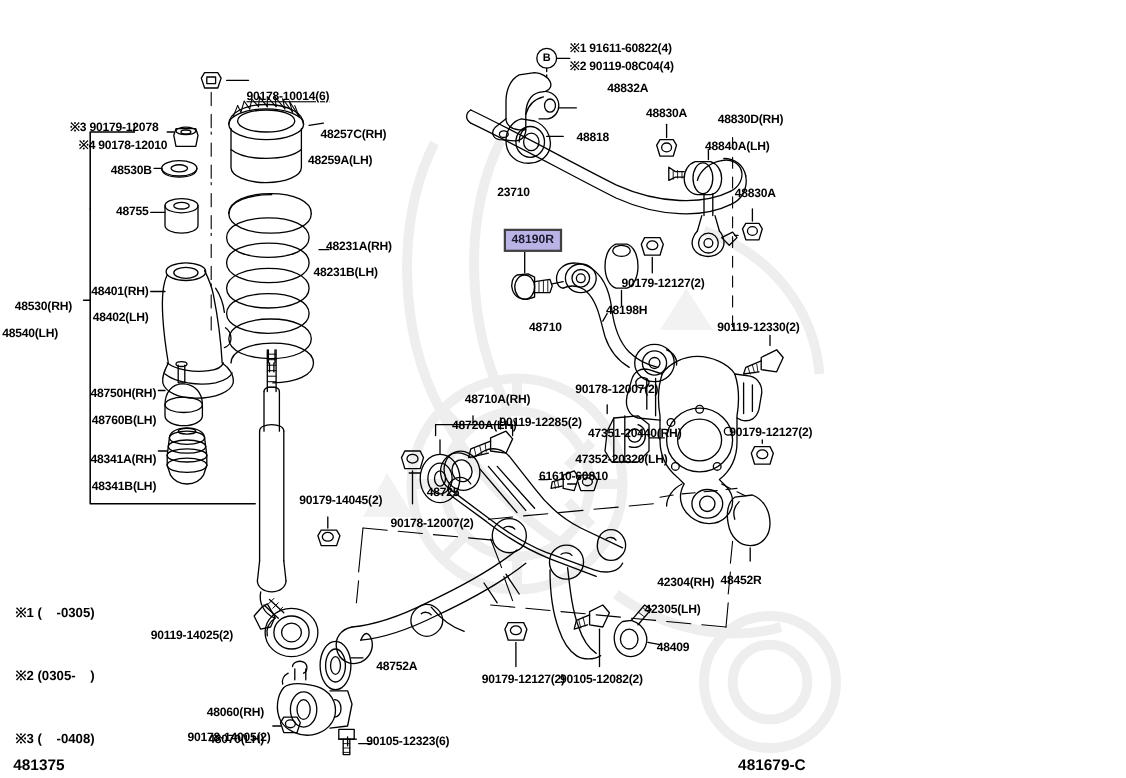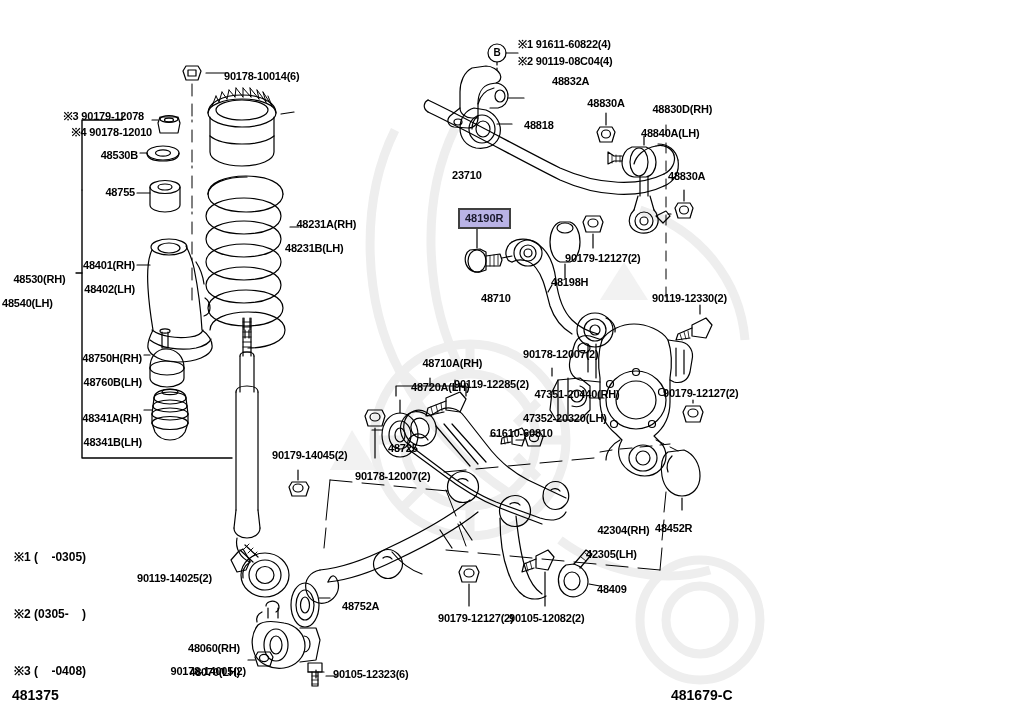--- a/index.html
+++ b/index.html
@@ -556,21 +556,21 @@
         <path d="M574 564 L586 550 L592 554 L580 568"></path>
         <g stroke-width="0.8">
             <path d="M581 557 L586 561 M585 553 L590 557"></path>
           </g>
         <path d="M589 584 L600 586"></path>
       </g>
 
     </g>
   </svg>
 
-  <div class="lbl" style="left:224px; top:70px;">90178-10014(6)</div>
+  <div class="lbl" style="left:224px; top:82px;text-decoration:underline;">90178-10014(6)</div>
   <div class="lbl r" style="left:0px; width:144px; top:110px;">※3 90179-12078</div>
   <div class="lbl r" style="left:0px; width:152px; top:126px;">※4 90178-12010</div>
   <div class="lbl r" style="left:40px; width:98px; top:149px;">48530B</div>
   <div class="lbl r" style="left:40px; width:95px; top:186px;">48755</div>
 
   <div class="lbl" style="left:2px; top:261px;">
     <span>48530(RH)</span>
     <span class="sub">48540(LH)</span>
   </div>
 
@@ -582,20 +582,24 @@
   <div class="lbl r" style="left:10px; width:132px; top:340px;">
     <span>48750H(RH)</span>
     <span class="sub">48760B(LH)</span>
   </div>
 
   <div class="lbl r" style="left:10px; width:132px; top:400px;">
     <span>48341A(RH)</span>
     <span class="sub">48341B(LH)</span>
   </div>
 
+  <div class="lbl" style="left:280px; top:104px;">
+    <span>48257C(RH)</span>
+    <span class="sub">48259A(LH)</span>
+  </div>
 
   <div class="lbl" style="left:285px; top:206px;">
     <span>48231A(RH)</span>
     <span class="sub">48231B(LH)</span>
   </div>
 
   <div class="lbl" style="left:518px; top:38px;">※1 91611-60822(4)</div>
   <div class="lbl" style="left:518px; top:55px;">※2 90119-08C04(4)</div>
   <div class="lbl" style="left:526px; top:75px;margin-left:26px;">48832A</div>
   <div class="lbl" style="left:524px; top:119px;">48818</div>

